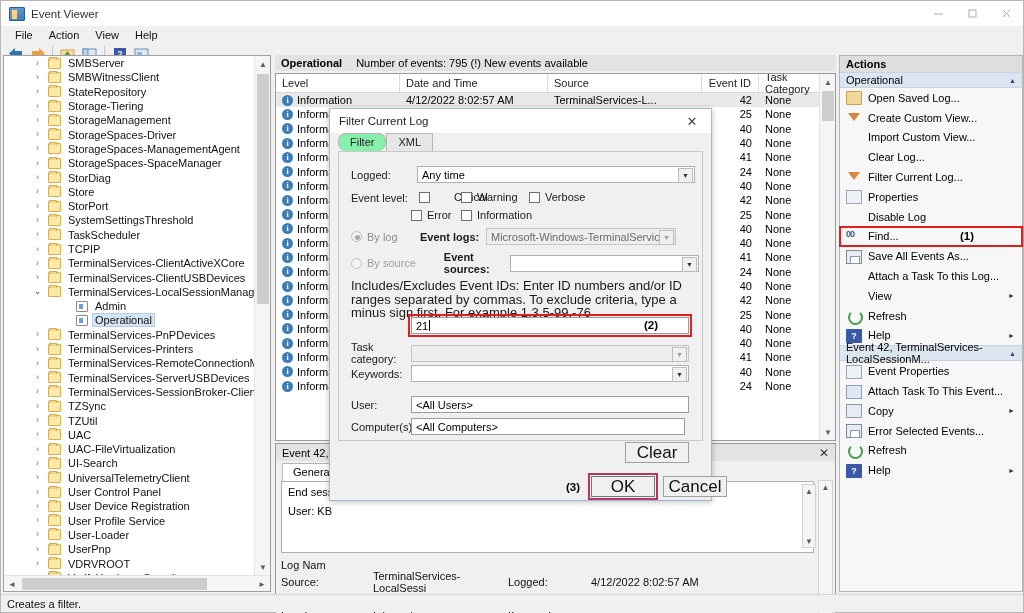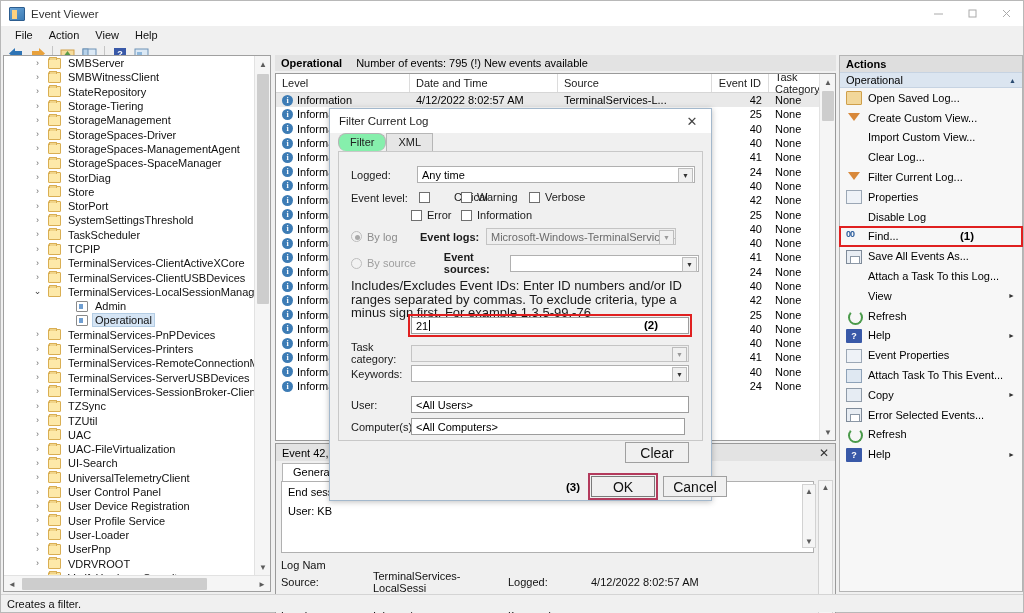--- a/index.html
+++ b/index.html
@@ -137,21 +137,21 @@
     background: #fff; border: 1px solid #9a9a9a; overflow: hidden;
   }
   .evhead {
     display: flex; height: 19px; background: #fff;
     border-bottom: 1px solid #d6d6d6; font-size: 11px;
   }
   .evhead div {
     border-right: 1px solid #dcdcdc; padding-left: 6px;
     display: flex; align-items: center; color: #1a1a1a;
   }
-  .c-level { width: 134px; }
+  .c-level { width: 124px; }
   .c-date  { width: 148px; }
   .c-src   { width: 154px; }
   .c-eid   { width: 57px; justify-content: flex-end !important; padding-right: 7px; }
   .c-task  { width: 62px; }
   .evrow {
     display: flex; height: 14.3px; font-size: 11px; align-items: center;
   }
   .evrow.sel { background: #e9e9e9; }
   .evrow > div { display: flex; align-items: center; padding-left: 6px; white-space: nowrap; overflow: hidden; }
   .info-ico {
@@ -312,21 +312,21 @@
     background: #fff; border: 1px solid #9c9c9c; height: 17px;
     display: flex; align-items: center; padding-left: 4px; font-size: 11px;
   }
   .hlbox { outline: 2px solid #e02020; outline-offset: 1px; }
   .caret-bar {
     display: inline-block; width: 1px; height: 11px; background: #000; margin-left: 1px;
     vertical-align: -2px;
   }
   .btn {
     background: #f0f0f0; border: 1px solid #a0a0a0; height: 21px; min-width: 64px;
-    display: flex; align-items: center; justify-content: center; font-size: 14px; color: #111;
+    display: flex; align-items: center; justify-content: center; font-size: 17px; color: #111;
   }
   .btn.okhl { outline: 2px solid #b33a5c; outline-offset: 1px; border-color: #7a7a7a; }
   .helptext { font-size: 13px; color: #1a1a1a; line-height: 13.5px; }
 
   
   .statusbar {
     position: absolute; left: 0; bottom: 0; width: 1022px; height: 18px;
     background: #f0f0f0; border-top: 1px solid #d4d4d4;
     display: flex; align-items: center; padding-left: 6px; font-size: 11px; color: #111;
   }
@@ -1111,20 +1111,24 @@
         <div class="act-item">
           <span class="aic ic-refresh"></span>
           <span>Refresh</span>
         </div>
         <div class="act-item">
           <span class="aic ic-help">?</span>
           <span>Help</span>
           <span class="sub">►</span>
         </div>
       </div>
+    <div class="act-group">
+      <span>Event 42, TerminalServices-LocalSessionM...</span>
+      <span class="caret">▲</span>
+    </div>
     <div id="acts2">
         <div class="act-item">
           <span class="aic ic-props"></span>
           <span>Event Properties</span>
         </div>
         <div class="act-item">
           <span class="aic ic-task"></span>
           <span>Attach Task To This Event...</span>
         </div>
         <div class="act-item">

